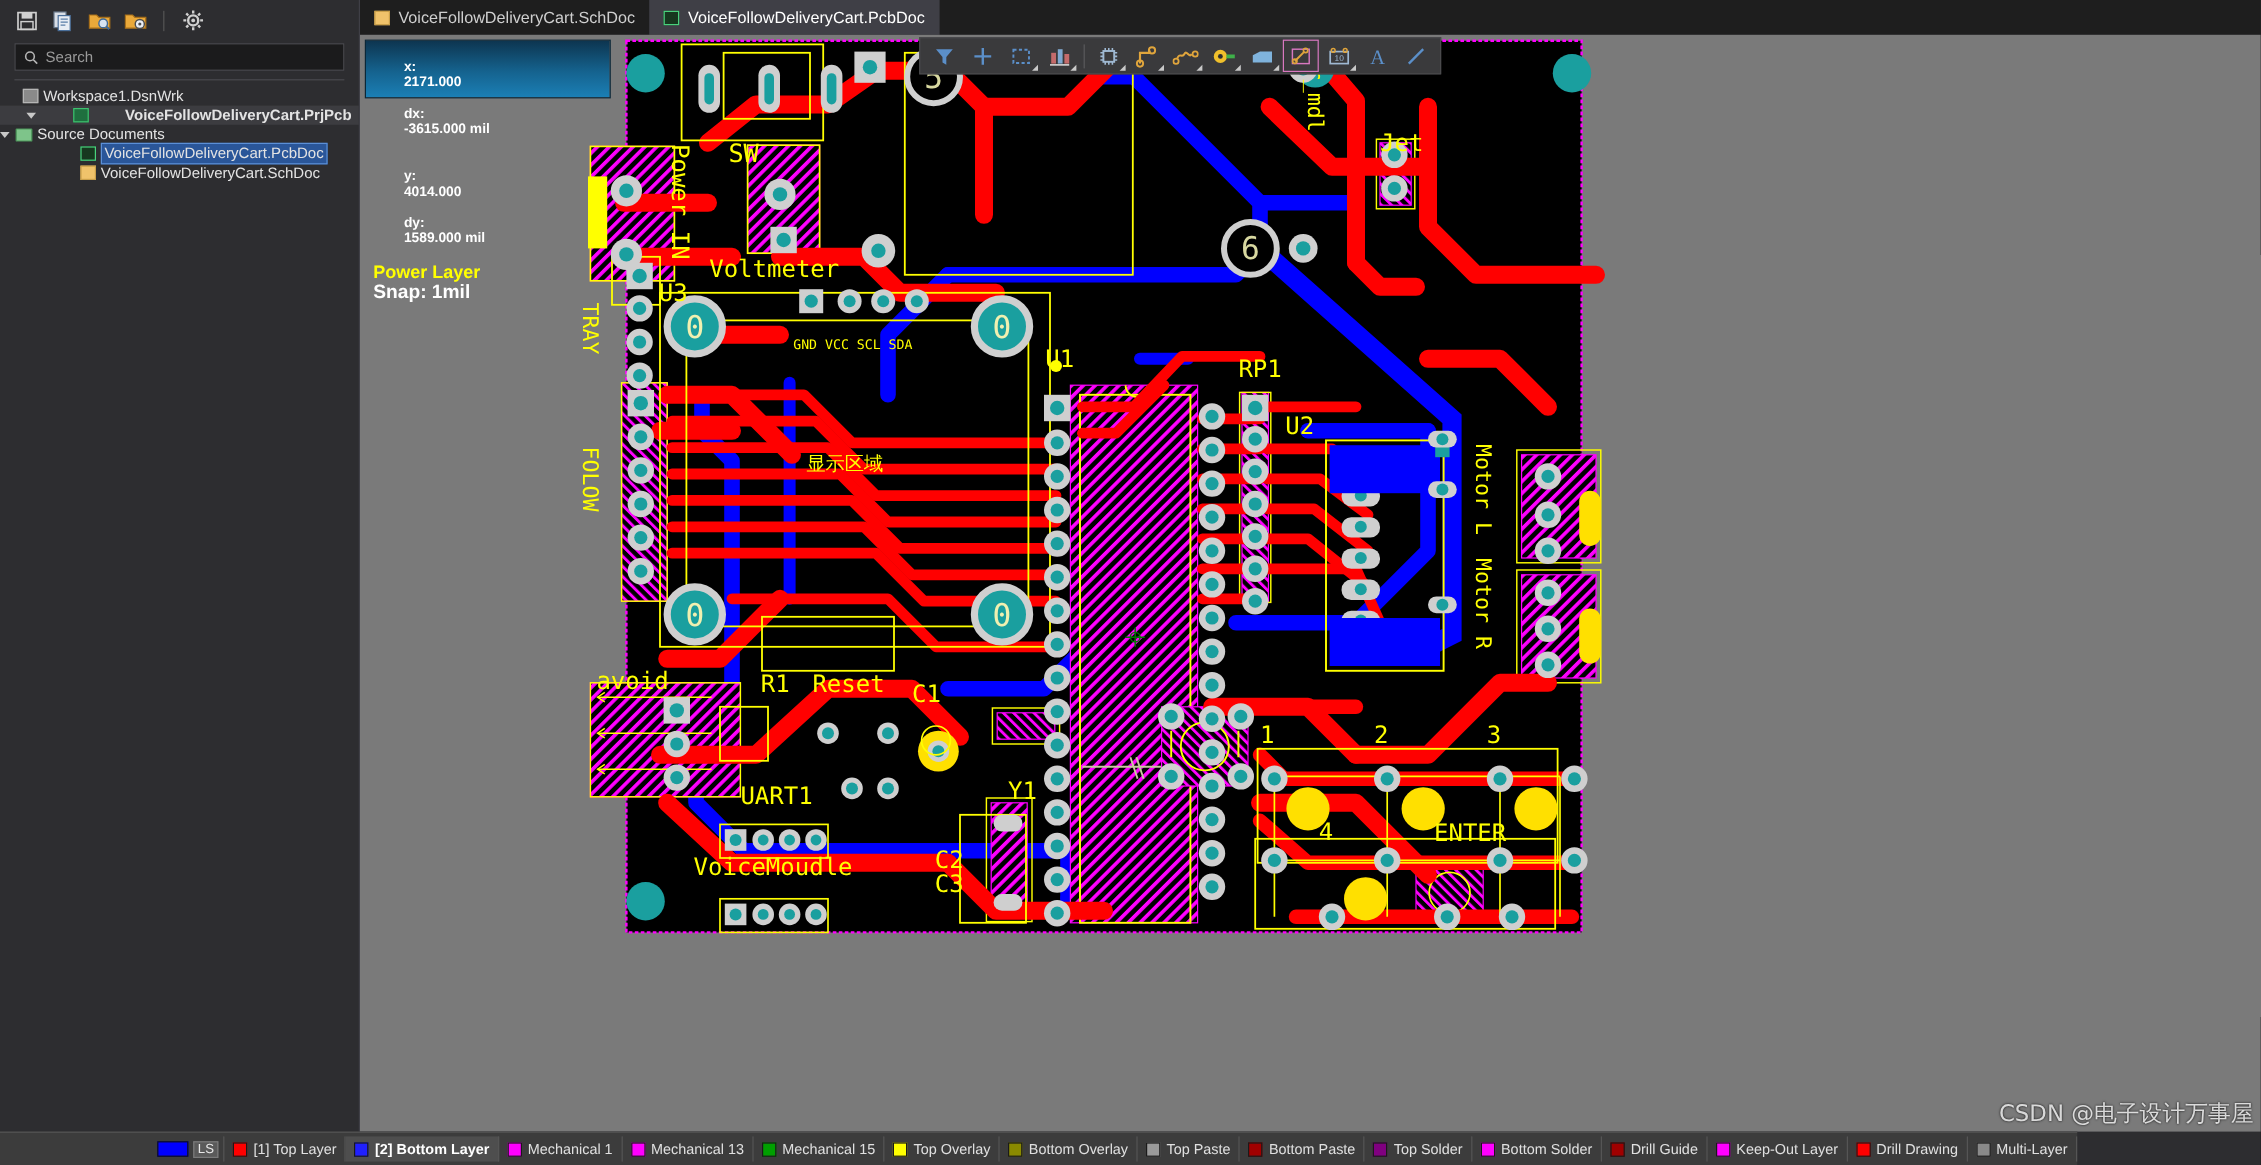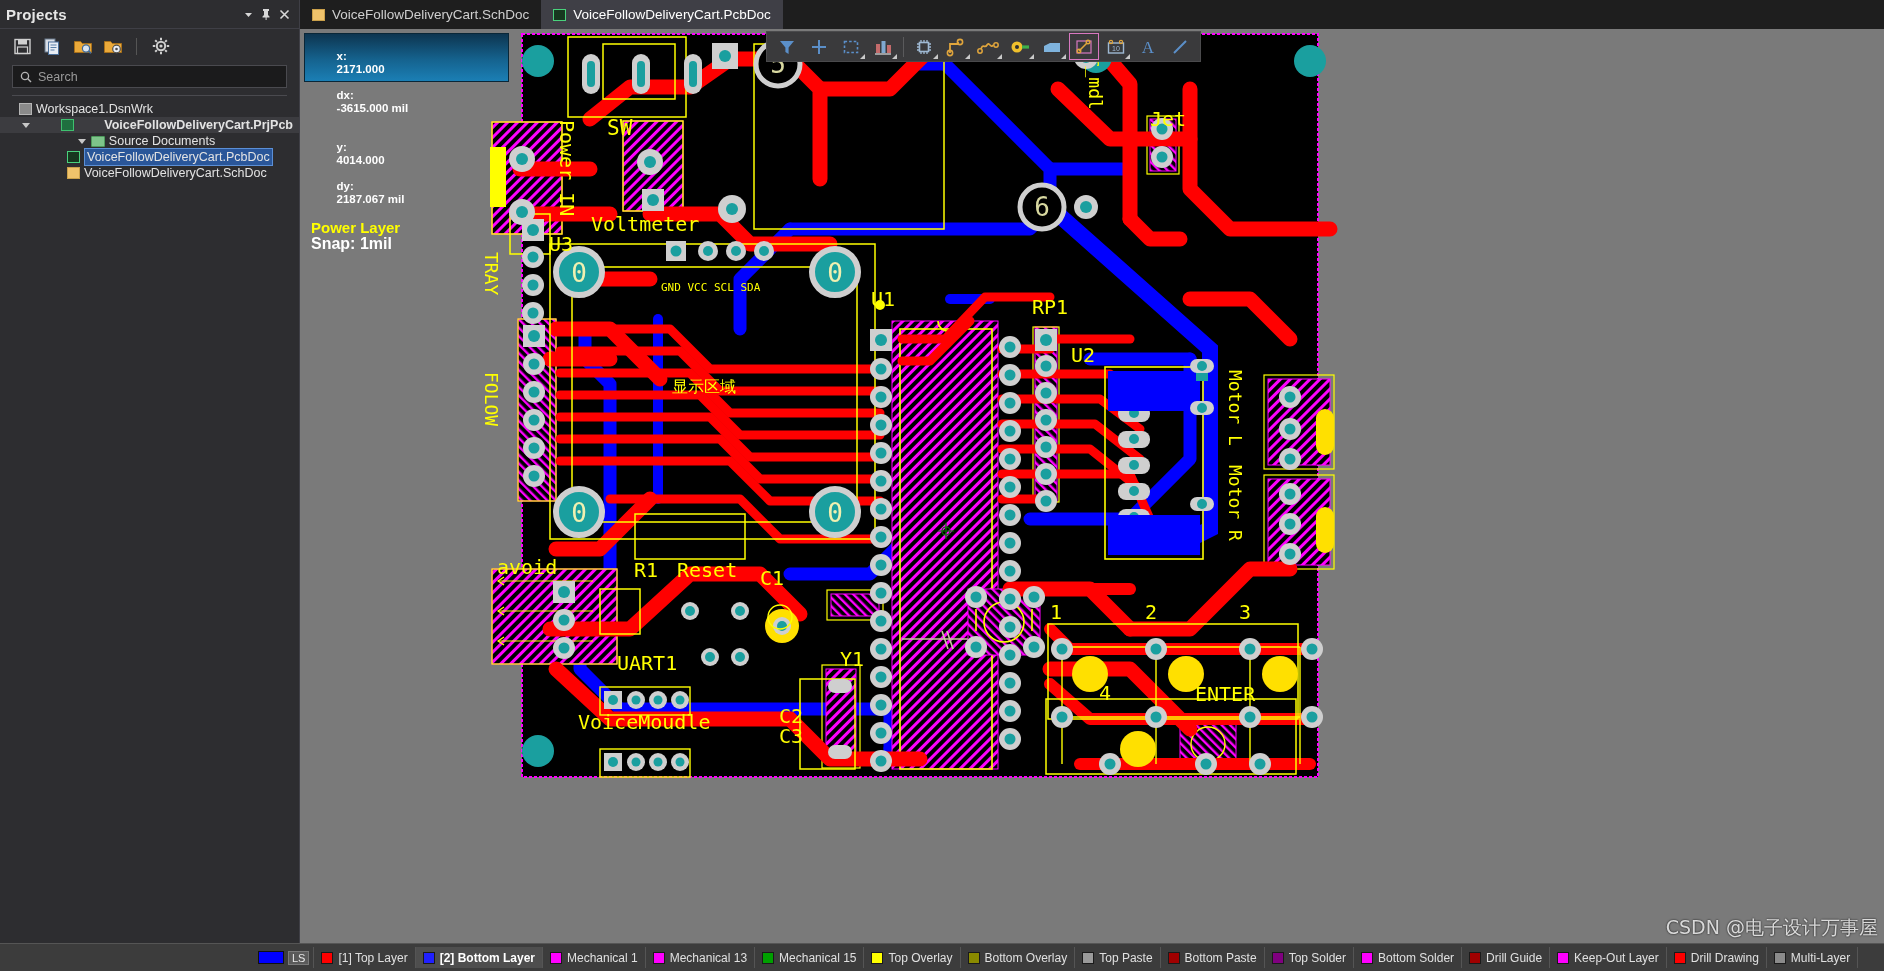--- a/index.html
+++ b/index.html
@@ -36,21 +36,21 @@
     border-left:5px solid #c8c8c8; border-top:3.5px solid transparent; border-bottom:3.5px solid transparent;
     transform-origin:center; }
   .arrow.open::after { left:0px; top:2px; border-left:4px solid transparent; border-right:4px solid transparent;
     border-top:5px solid #c8c8c8; border-bottom:0; }
   .ic { width:13px; height:12px; flex:0 0 13px; position:relative; }
   .ic-wrk { background:#8a8a8a; border:1px solid #b5b5b5; }
   .ic-prj { background:#1f6f3f; border:1px solid #3ec16f; }
   .ic-pcb { background:#17381f; border:1px solid #49d27c; }
   .ic-sch { background:#f0c36b; border:1px solid #caa04a; }
   .ic-folder { width:14px;height:11px;background:#7ec48a; border:1px solid #4e9a5c; border-radius:1px; }
-  .ind1{ padding-left:6px;} .ind2{ padding-left:22px;} .ind3{ justify-content:center;} .ind4{ padding-left:54px;}
+  .ind1{ padding-left:6px;} .ind2{ padding-left:22px;} .ind3{ } .ind4{ padding-left:54px;}
 
   
   #tabbar { position:absolute; left:300px; top:0; right:0; height:29px; background:#1e1e1e;
     display:flex; align-items:flex-end; }
   .tab { height:29px; display:flex; align-items:center; gap:7px; padding:0 12px;
     font-size:13.5px; color:#cfcfcf; cursor:pointer; }
   .tab.active { background:#3f3f46; color:#ffffff; }
   .tab .ic { width:14px; height:12px; }
 
   
@@ -76,56 +76,38 @@
   .pt-sep { width:1px; height:20px; background:#5a5a5c; margin:0 3px; }
 
   #board-wrap { position:absolute; left:190px; top:0px; width:860px; height:760px; }
   #pcbsvg { display:block; }
 
   
   #watermark { position:absolute; right:6px; bottom:2px; z-index:60; font-size:19px;
     color:rgba(255,255,255,.82); text-shadow:0 0 2px #000; font-family:"DejaVu Sans",sans-serif; }
 
   
-  #layerbar { position:absolute; left:0; bottom:0; width:1884px; height:28px; background:#3c3c3c;
+  #layerbar { position:absolute; left:0; bottom:0; width:1731px; height:28px; background:#3c3c3c;
     display:flex; align-items:center; border-top:1px solid #555;margin-top:44px; }
   #layerbar .pad { width:256px; }
   .lchip { display:flex; align-items:center; gap:5px; padding:0 7px; height:21px;
     border-right:1px solid #555; cursor:pointer; font-size:12px; color:#e0e0e0; white-space:nowrap;}
   .lchip.active { background:#4e4e4e; color:#ffffff; font-weight:bold; }
   .sw { width:12px; height:12px; display:inline-block; border:1px solid #1a1a1a; flex:0 0 12px; }
   .lschip { display:flex; align-items:center; gap:4px; padding:0 4px 0 2px; height:21px;
     border-right:1px solid #555; cursor:pointer;}
   .ls-badge { font-size:11px; color:#e8e8e8; background:#5a5a5a; border:1px solid #7a7a7a; padding:0 3px; }
   .ls-sw { width:26px; height:13px; background:#0000ff; border:1px solid #111; }
 </style>
 </head>
 <body>
 
 <div id="app">
 
   <div id="left-panel">
-    <div id="panel-header">
-      <div id="panel-title">Projects</div>
-      <div class="hdr-btn">
-        <svg width="11" height="11" viewBox="0 0 11 11">
-            <path d="M2 4 L5.5 8 L9 4 Z" fill="#d8d8d8"></path>
-          </svg>
-      </div>
-      <div class="hdr-btn">
-        <svg width="12" height="12" viewBox="0 0 12 12">
-            <path d="M3 1h6v2H8v4l1.5 1.5v1H6.6V12h-1V9.5H2.5v-1L4 7V3H3z" fill="#d8d8d8"></path>
-          </svg>
-      </div>
-      <div class="hdr-btn">
-        <svg width="11" height="11" viewBox="0 0 11 11">
-            <path d="M1.5 1.5 L9.5 9.5 M9.5 1.5 L1.5 9.5" stroke="#d8d8d8" stroke-width="1.6"></path>
-          </svg>
-      </div>
-    </div>
 
     <div id="panel-toolbar">
       <div class="tb-icon">
         <svg width="19" height="19" viewBox="0 0 19 19">
           <rect x="2" y="2.5" width="15" height="14" fill="none" stroke="#cfcfcf" stroke-width="1.4"></rect>
           <rect x="5" y="2.5" width="9" height="5" fill="#cfcfcf"></rect>
           <rect x="4.5" y="10" width="10" height="6.5" fill="none" stroke="#cfcfcf" stroke-width="1.2"></rect>
         </svg>
       </div>
       <div class="tb-icon">
@@ -755,21 +737,21 @@
         <span>2171.000</span>
         &nbsp;&nbsp;
         <span class="k">dx:</span>
         <span>-3615.000 mil</span>
       </div>
       <div class="coord-line">
         <span class="k">y:</span>
         <span>4014.000</span>
         &nbsp;&nbsp;
         <span class="k">dy:</span>
-        <span>2187.067 mil</span>
+        <span>1589.000 mil</span>
       </div>
       <div id="coord-layer">Power Layer</div>
       <div id="coord-snap">Snap: 1mil</div>
     </div>
 
     <div id="pcb-toolbar">
       <div class="pt">
         <svg width="20" height="20" viewBox="0 0 20 20">
             <path d="M3 4h14l-5.4 6.4V17l-3.2-2v-4.6z" fill="#5b8fc9"></path>
           </svg>

